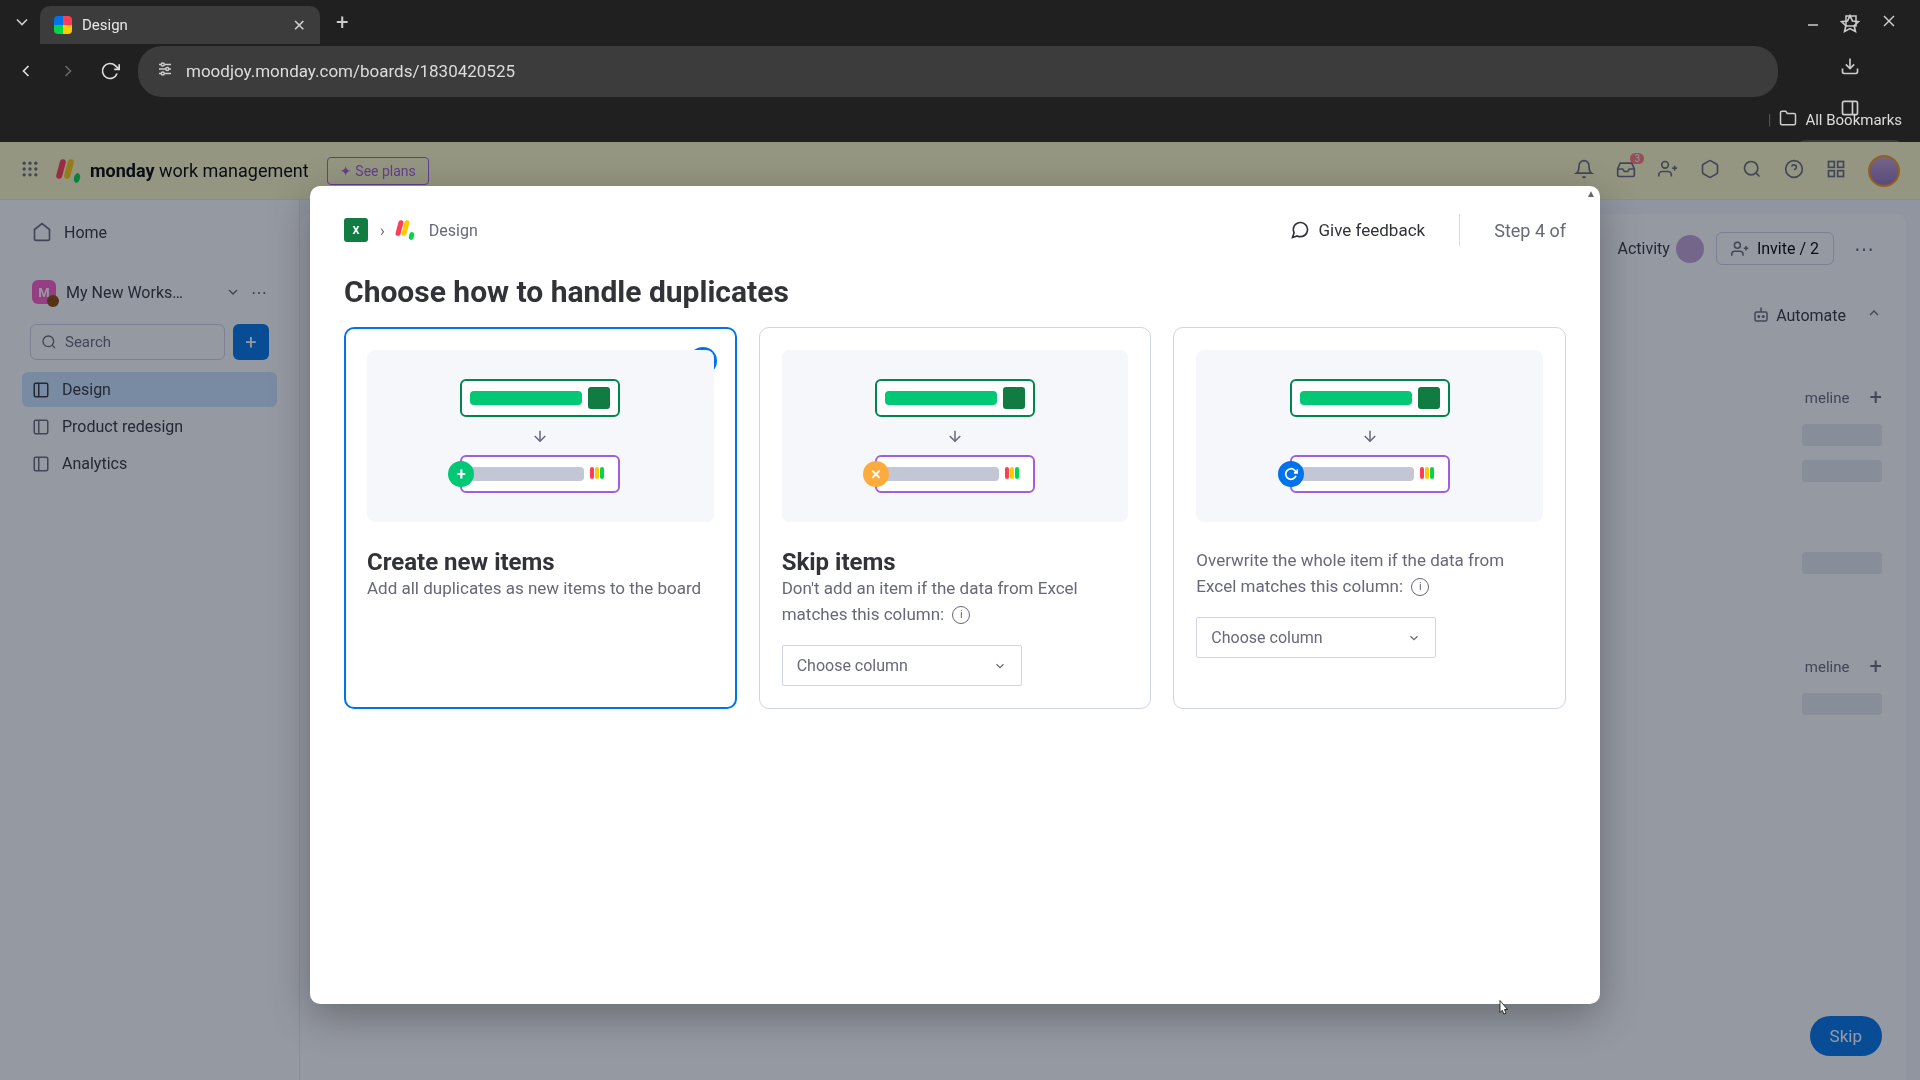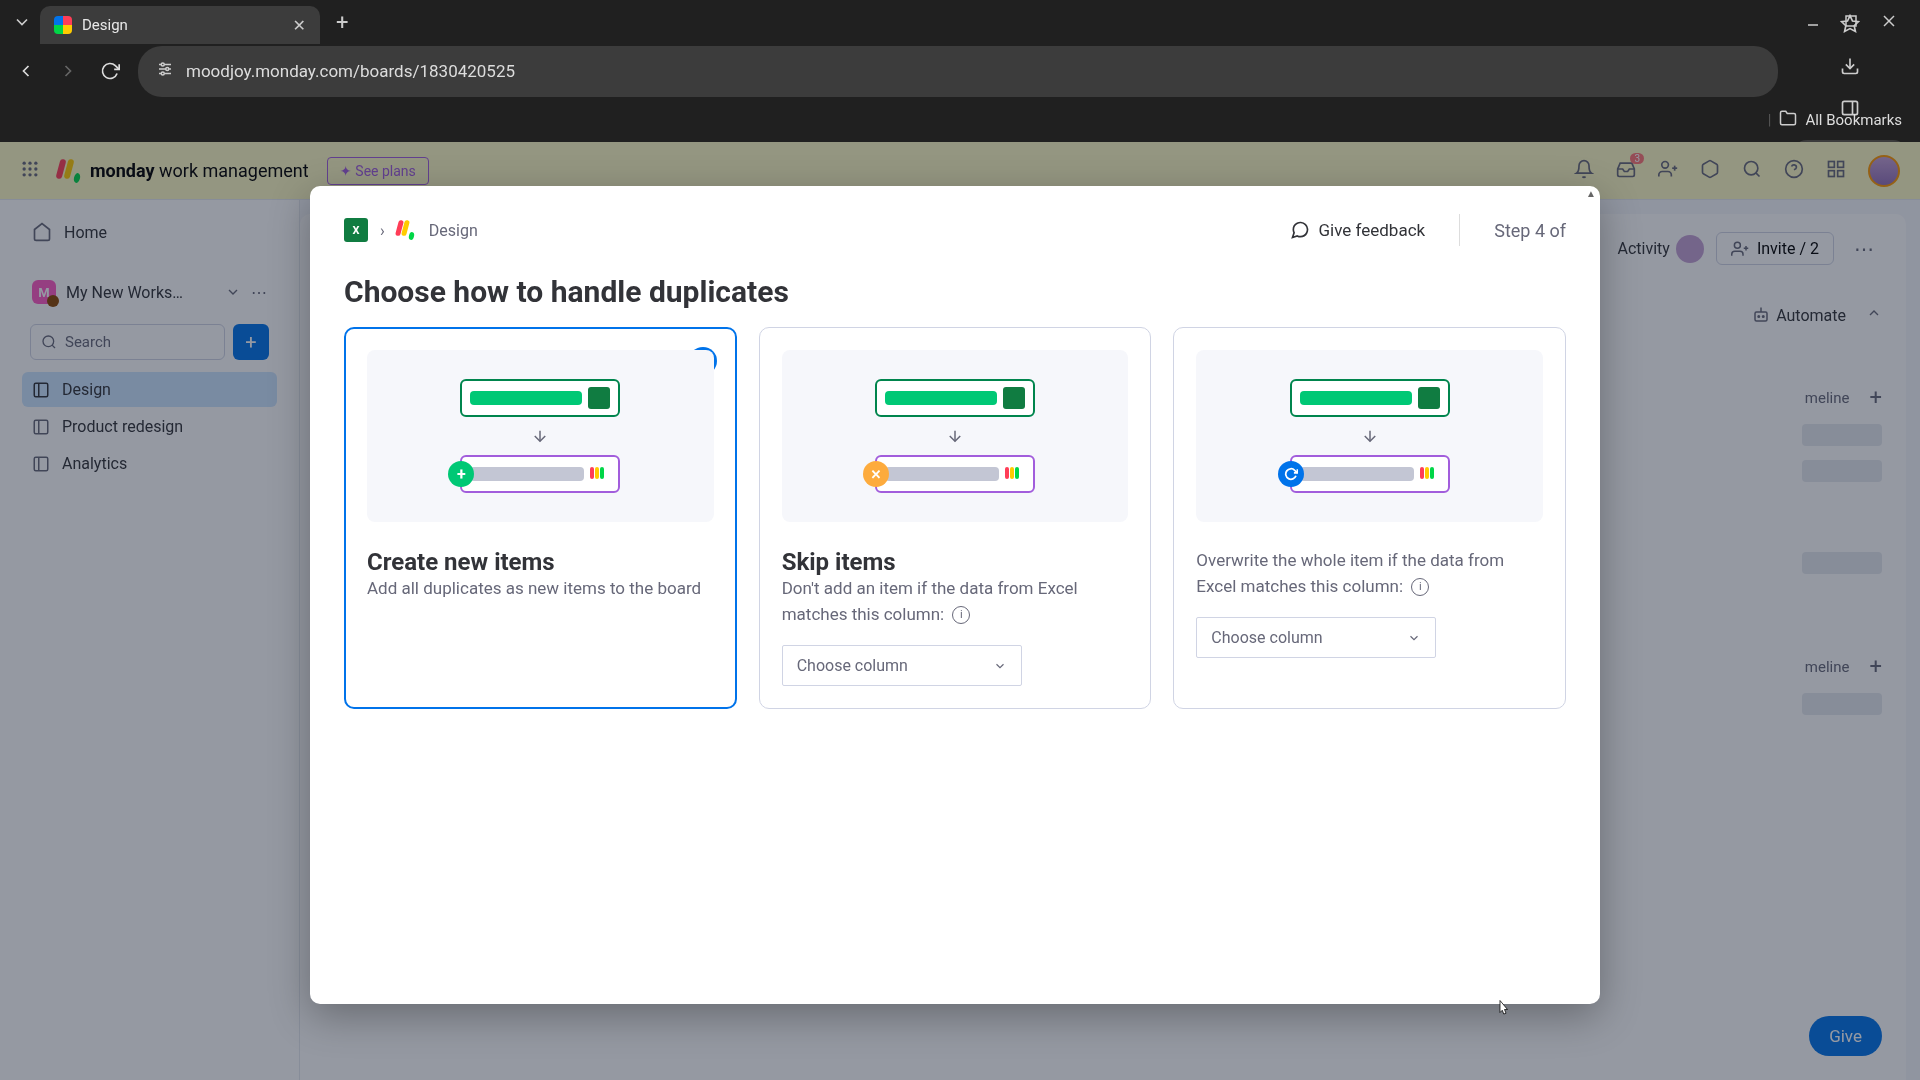--- a/index.html
+++ b/index.html
@@ -404,21 +404,21 @@
         <div class="ghost-pill"></div>
       </div>
       <div class="col-header-ghost" style="margin-top:80px">
         <span>meline</span>
         <span style="font-size:22px;color:#676879">+</span>
       </div>
       <div style="display:flex;justify-content:flex-end;gap:20px;margin-top:14px">
         <div class="ghost-pill"></div>
       </div>
 
-      <div class="help-pill">Give</div>
+      <div class="help-pill">Skip</div>
     </div>
   </div>
 
   <div class="dim-overlay"></div>
 
   <div class="modal">
     <div class="modal-scroll">
       <div class="modal-top">
         <div class="excel-icon">X</div>
         <span class="chevron">›</span>

